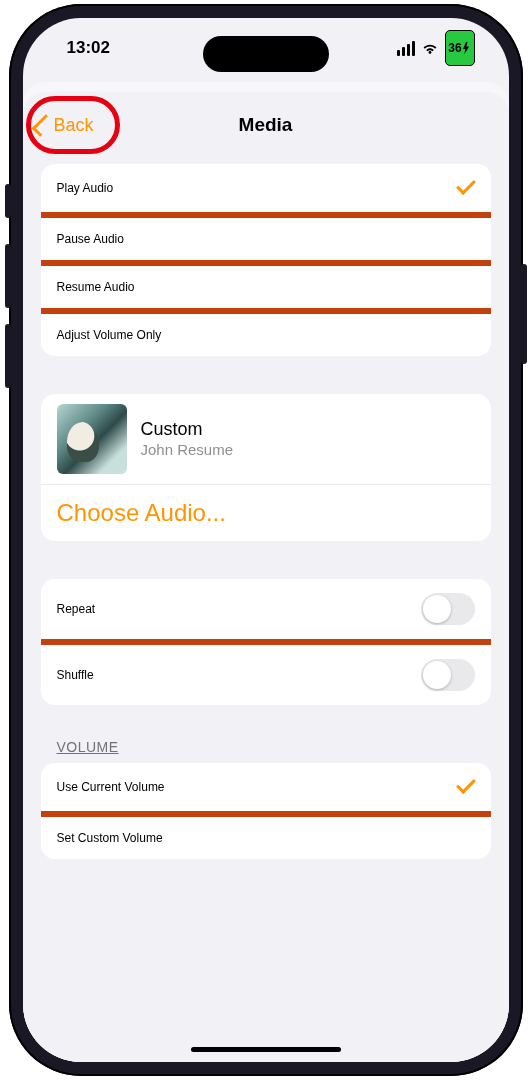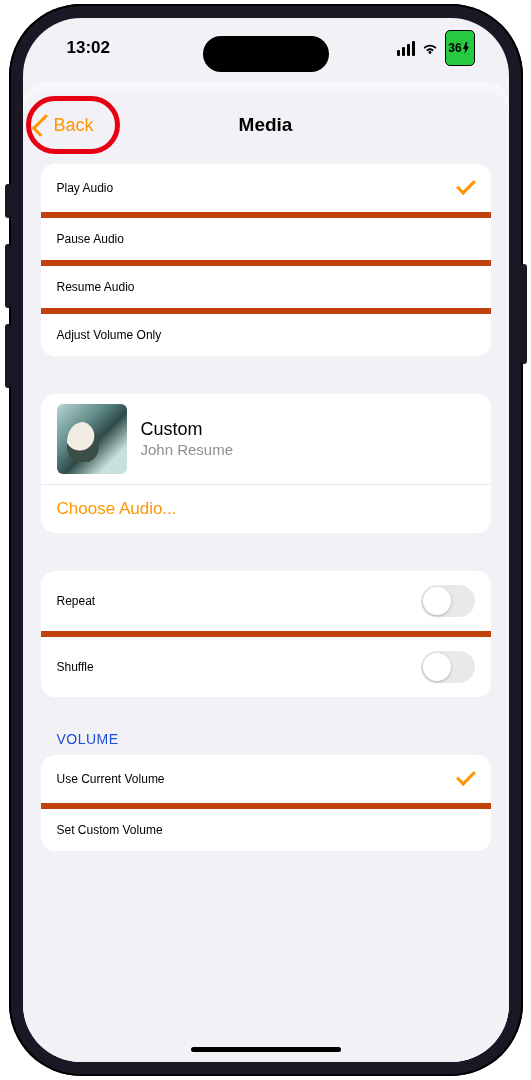--- a/index.html
+++ b/index.html
@@ -171,37 +171,38 @@
   }
   .album-art::after{
     content:"";position:absolute;top:18px;left:10px;width:32px;height:40px;
     background: radial-gradient(circle at 40% 35%, #f1ede3 0 14px, transparent 15px),
                 radial-gradient(circle at 50% 70%, #3a4d47 0 20px, transparent 21px);
     border-radius:50% 50% 40% 40%;
   }
   .media-text { display: flex; flex-direction: column; line-height:1.25; }
   .song-title { font-size: 18px; color:#000; }
   .artist { font-size: 15px; color:#8e8e93; }
-  .link-row { color:#ff9500; font-size:17px; padding:14px 16px; border-top:1px solid #eaeaec; cursor:pointer;}
+  .link-row { color:#ff9500; font-size:24px; padding:14px 16px; border-top:1px solid #eaeaec; cursor:pointer;}
   .toggle {
     width: 54px; height: 32px;
     background:#e9e9eb;
     border-radius: 16px;
     position: relative;
     cursor:pointer;
   }
   .toggle .knob{
     position:absolute;top:2px;left:2px;width:28px;height:28px;background:#fff;
     border-radius:50%;box-shadow:0 1px 3px rgba(0,0,0,.25);
   }
   .section-header {
     font-size: 14px;
-    color:#1d4ed8;
+    color:#737373;
     letter-spacing:.5px;
     padding: 34px 16px 8px;
+    text-decoration: underline;
   }
   .group.after-header { margin-top: 0; }
   .home-indicator {
     position:absolute;bottom:10px;left:50%;transform:translateX(-50%);
     width:150px;height:5px;background:#000;border-radius:3px;
   }
 </style>
 </head>
 <body>
 

